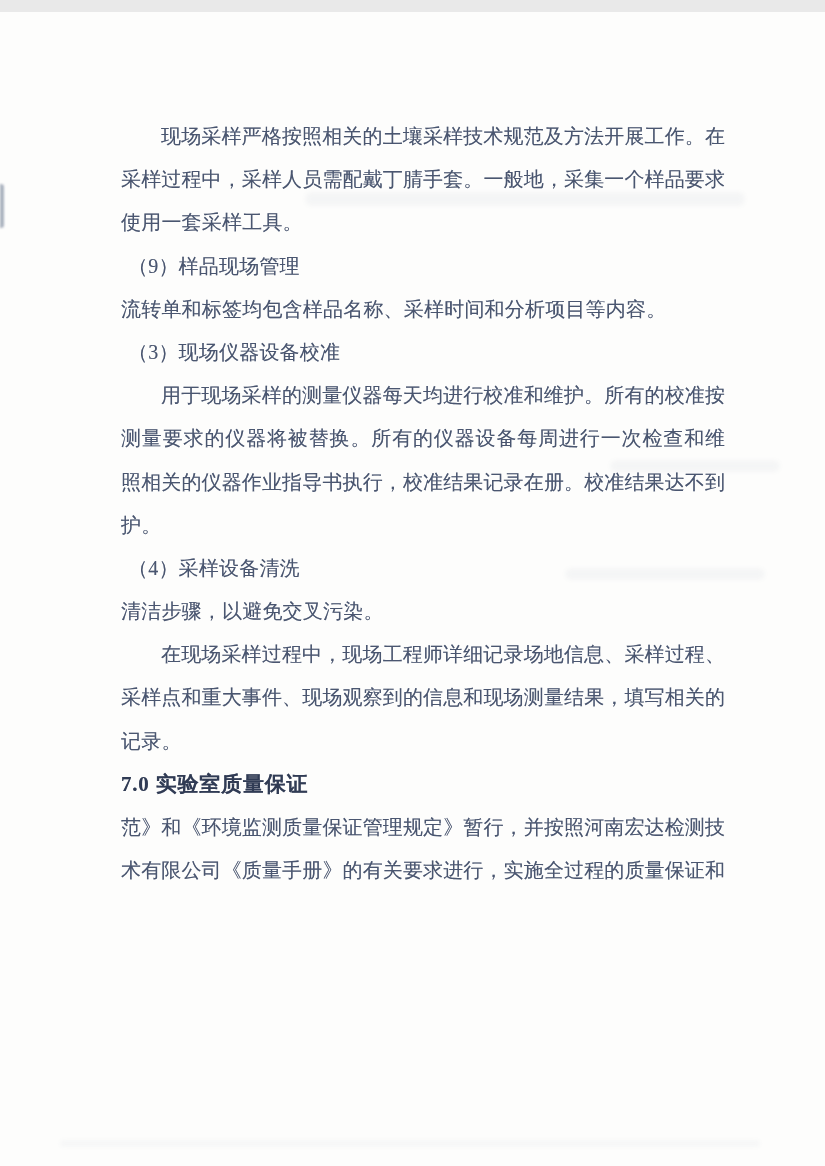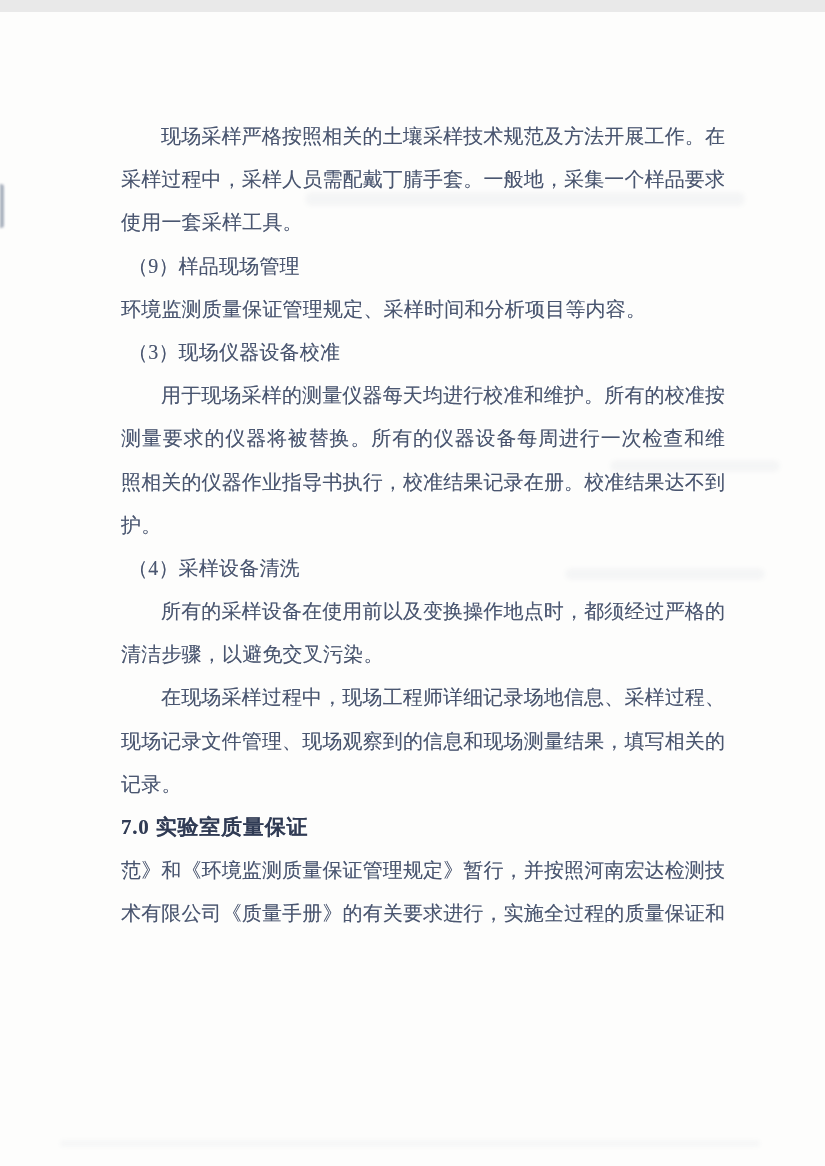--- a/index.html
+++ b/index.html
@@ -73,29 +73,28 @@
   <div class="edge-mark"></div>
   <div class="smudge s1"></div>
   <div class="smudge s2"></div>
   <div class="smudge s3"></div>
   <div class="smudge s4"></div>
   <div class="content" id="content">
       <div class="ln full indent">现场采样严格按照相关的土壤采样技术规范及方法开展工作。在</div>
       <div class="ln full">采样过程中，采样人员需配戴丁腈手套。一般地，采集一个样品要求</div>
       <div class="ln">使用一套采样工具。</div>
       <div class="ln list">（9）样品现场管理</div>
-      <div class="ln">环境监测质量保证管理规定、采样时间和分析项目等内容。</div>
+      <div class="ln">流转单和标签均包含样品名称、采样时间和分析项目等内容。</div>
       <div class="ln list">（3）现场仪器设备校准</div>
       <div class="ln full indent">用于现场采样的测量仪器每天均进行校准和维护。所有的校准按</div>
       <div class="ln full">测量要求的仪器将被替换。所有的仪器设备每周进行一次检查和维</div>
       <div class="ln full">照相关的仪器作业指导书执行，校准结果记录在册。校准结果达不到</div>
       <div class="ln">护。</div>
       <div class="ln list">（4）采样设备清洗</div>
-      <div class="ln full indent">所有的采样设备在使用前以及变换操作地点时，都须经过严格的</div>
       <div class="ln">清洁步骤，以避免交叉污染。</div>
       <div class="ln full indent">在现场采样过程中，现场工程师详细记录场地信息、采样过程、</div>
-      <div class="ln full">现场记录文件管理、现场观察到的信息和现场测量结果，填写相关的</div>
+      <div class="ln full">采样点和重大事件、现场观察到的信息和现场测量结果，填写相关的</div>
       <div class="ln">记录。</div>
       <div class="ln heading">7.0 实验室质量保证</div>
       <div class="ln full">范》和《环境监测质量保证管理规定》暂行，并按照河南宏达检测技</div>
       <div class="ln full">术有限公司《质量手册》的有关要求进行，实施全过程的质量保证和</div>
     </div>
 </div>
 
 </body></html>

